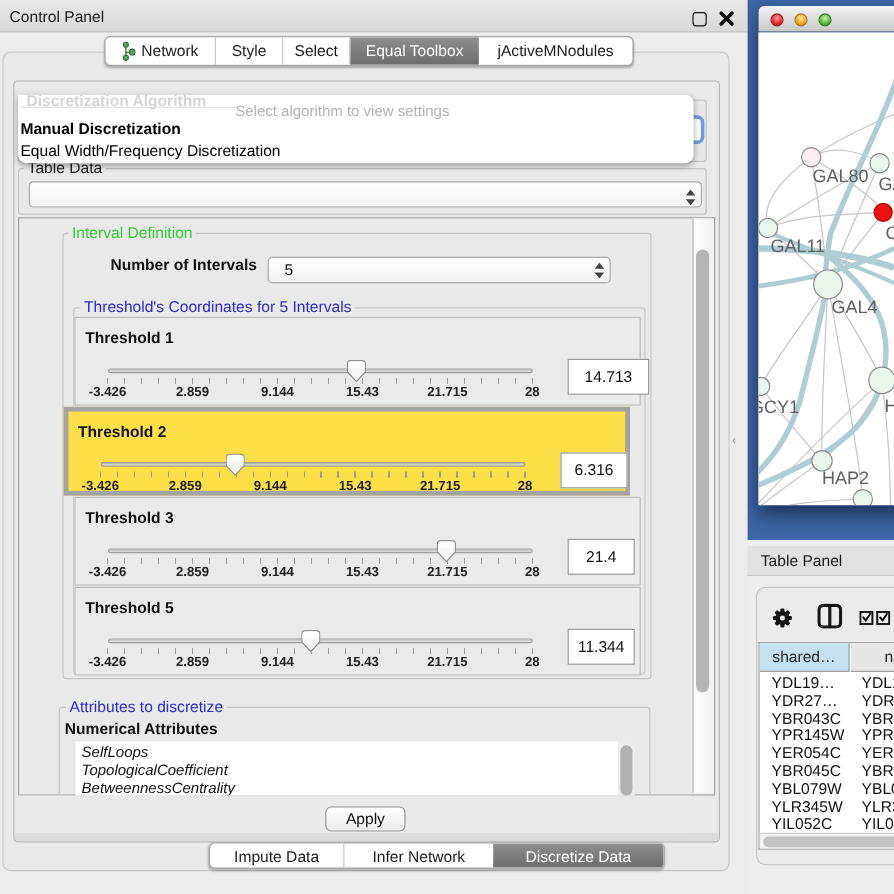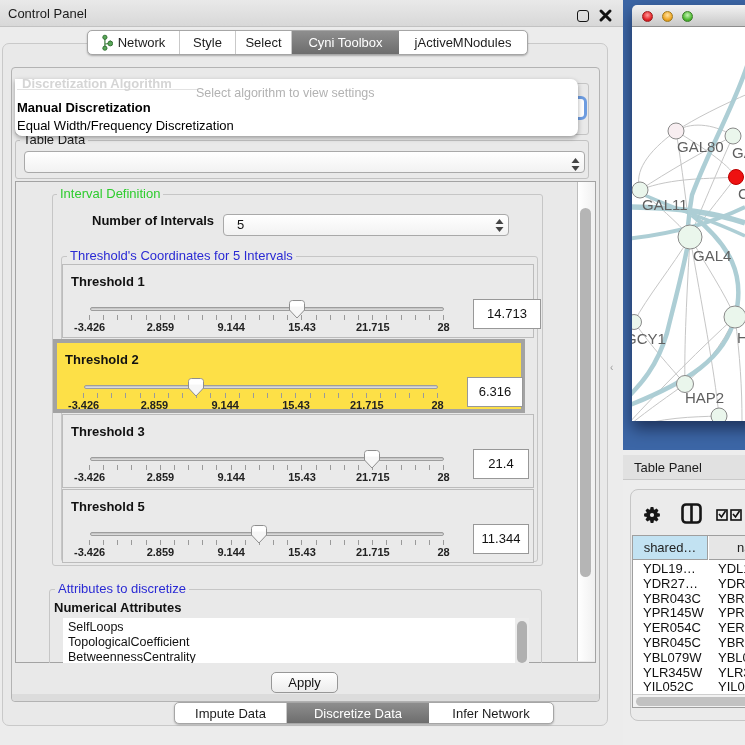--- a/index.html
+++ b/index.html
@@ -35,21 +35,21 @@
         <line x1="2.9" y1="3.5" x2="2.9" y2="14" stroke="#3c7d3c" stroke-width="1.2"></line>
         <path d="M2.9 10 C 6.5 10 8.3 8.5 8.3 6.5" stroke="#3c7d3c" stroke-width="1.2" fill="none"></path>
         <circle cx="2.9" cy="3.3" r="2.1" fill="#5aa85a" stroke="#2e6b2e" stroke-width="0.9"></circle>
         <circle cx="8.3" cy="9.5" r="2.4" fill="#5aa85a" stroke="#2e6b2e" stroke-width="0.9"></circle>
         <circle cx="2.9" cy="14.2" r="2.1" fill="#5aa85a" stroke="#2e6b2e" stroke-width="0.9"></circle>
       </svg>
       <span>Network</span>
     </div>
     <div style="width:56px;display:flex;align-items:center;justify-content:center;border-right:1px solid #c9c9c9;">Style</div>
     <div style="width:56px;display:flex;align-items:center;justify-content:center;border-right:1px solid #c9c9c9;">Select</div>
-    <div style="width:107px;display:flex;align-items:center;justify-content:center;background:linear-gradient(#8e8e8e,#6d6d6d);color:#fff;">Cyni Toolbox</div>
+    <div style="width:107px;display:flex;align-items:center;justify-content:center;background:linear-gradient(#8e8e8e,#6d6d6d);color:#fff;">Equal Toolbox</div>
     <div style="flex:1;display:flex;align-items:center;justify-content:center;">jActiveMNodules</div>
   </div>
 
   <div class="abs" style="left:15px;top:140px;width:574px;height:39px;border:1px solid #c2c2c2;border-radius:3px;"></div>
   <div class="abs txt" style="left:20px;top:132px;font-size:13px;color:#1b1b1b;background:#e9e9e9;padding:0 3px;">Table Data</div>
 
   <div class="abs" style="left:24px;top:151px;width:561px;height:22px;background:linear-gradient(#ffffff,#f2f2f2);border:1px solid #a9a9a9;border-radius:4px;"></div>
   <svg class="abs" style="left:571px;top:158px;" width="9" height="13" viewBox="0 0 9 13">
     <path d="M4.5 0 L8.5 5 L0.5 5 Z" fill="#444"></path>
     <path d="M0.5 8 L8.5 8 L4.5 13 Z" fill="#444"></path>
@@ -138,34 +138,34 @@
     <div class="abs txt" style="left:168.2px;top:56px;transform:translateX(-50%);font-size:11px;font-weight:bold;color:#222;">9.144</div>
     <div class="abs txt" style="left:239.0px;top:56px;transform:translateX(-50%);font-size:11px;font-weight:bold;color:#222;">15.43</div>
     <div class="abs txt" style="left:309.8px;top:56px;transform:translateX(-50%);font-size:11px;font-weight:bold;color:#222;">21.715</div>
     <div class="abs txt" style="left:380.6px;top:56px;transform:translateX(-50%);font-size:11px;font-weight:bold;color:#222;">28</div>
     <div class="abs" style="left:410px;top:34px;width:56px;height:30px;background:#fff;border:1px solid #989898;text-align:center;font-size:13px;color:#111;line-height:28px;">11.344</div>
   </div>
 
   <div class="abs" style="left:49px;top:589px;width:493px;height:100px;border:1px solid #c6c6c6;border-radius:3px;"></div>
   <div class="abs txt" style="left:55px;top:581px;font-size:13px;color:#2a2ad4;background:#e9e9e9;padding:0 3px;">Attributes to discretize</div>
   <div class="abs txt" style="left:54px;top:600px;font-size:13px;font-weight:bold;color:#111;">Numerical Attributes</div>
-  <div class="abs" style="left:63px;top:618px;width:452px;height:45px;background:#fff;overflow:hidden;">
+  <div class="abs" style="left:63px;top:618px;width:452px;height:45px;background:#fff;overflow:hidden;font-style:italic;">
     <div class="txt" style="padding:2px 0 0 5px;font-size:12.5px;color:#111;line-height:15px;">SelfLoops<br>TopologicalCoefficient<br>BetweennessCentrality</div>
   </div>
   <div class="abs" style="left:515px;top:618px;width:14px;height:45px;background:#ececec;"></div>
   <div class="abs" style="left:517px;top:621px;width:10px;height:42px;background:#b0b0b0;border-radius:5px;"></div>
 
   <div class="abs" style="left:16px;top:663px;width:560px;height:31px;background:#e9e9e9;"></div>
 
   <div class="abs" style="left:271px;top:672px;width:67px;height:21px;background:linear-gradient(#ffffff,#ececec);border:1px solid #979797;border-radius:5px;text-align:center;font-size:13px;color:#111;line-height:19px;">Apply</div>
 
   <div class="abs" style="left:174px;top:702px;width:380px;height:22px;background:#fff;border:1px solid #a6a6a6;border-radius:5px;box-shadow:0 1px 2px rgba(0,0,0,0.25);display:flex;overflow:hidden;font-size:13px;color:#1c1c1c;">
     <div style="width:112px;display:flex;align-items:center;justify-content:center;border-right:1px solid #c9c9c9;">Impute Data</div>
+    <div style="flex:1;display:flex;align-items:center;justify-content:center;">Infer Network</div>
     <div style="width:142px;display:flex;align-items:center;justify-content:center;background:linear-gradient(#8e8e8e,#6d6d6d);color:#fff;">Discretize Data</div>
-    <div style="flex:1;display:flex;align-items:center;justify-content:center;">Infer Network</div>
   </div>
 
   <div class="abs" style="left:15px;top:83px;width:574px;height:52px;border:1px solid #c4c4c4;border-radius:3px;"></div>
 
   <div class="abs" style="left:565px;top:96px;width:22px;height:24px;border:3px solid #6d9ce0;border-radius:6px;background:#fff;"></div>
 
   <div class="abs" style="left:15px;top:79px;width:563px;height:57px;background:#fff;border-radius:0 7px 7px 7px;box-shadow:0 2px 5px rgba(0,0,0,0.35);"></div>
   <div class="abs" style="left:17px;top:89px;width:180px;height:1px;background:#e2e2e2;"></div>
   <div class="abs txt" style="left:22px;top:76px;font-size:13px;font-weight:bold;color:#d5d5d5;">Discretization Algorithm</div>
   <div class="abs txt" style="left:196px;top:86px;font-size:12.5px;color:#b2b2b2;">Select algorithm to view settings</div>

